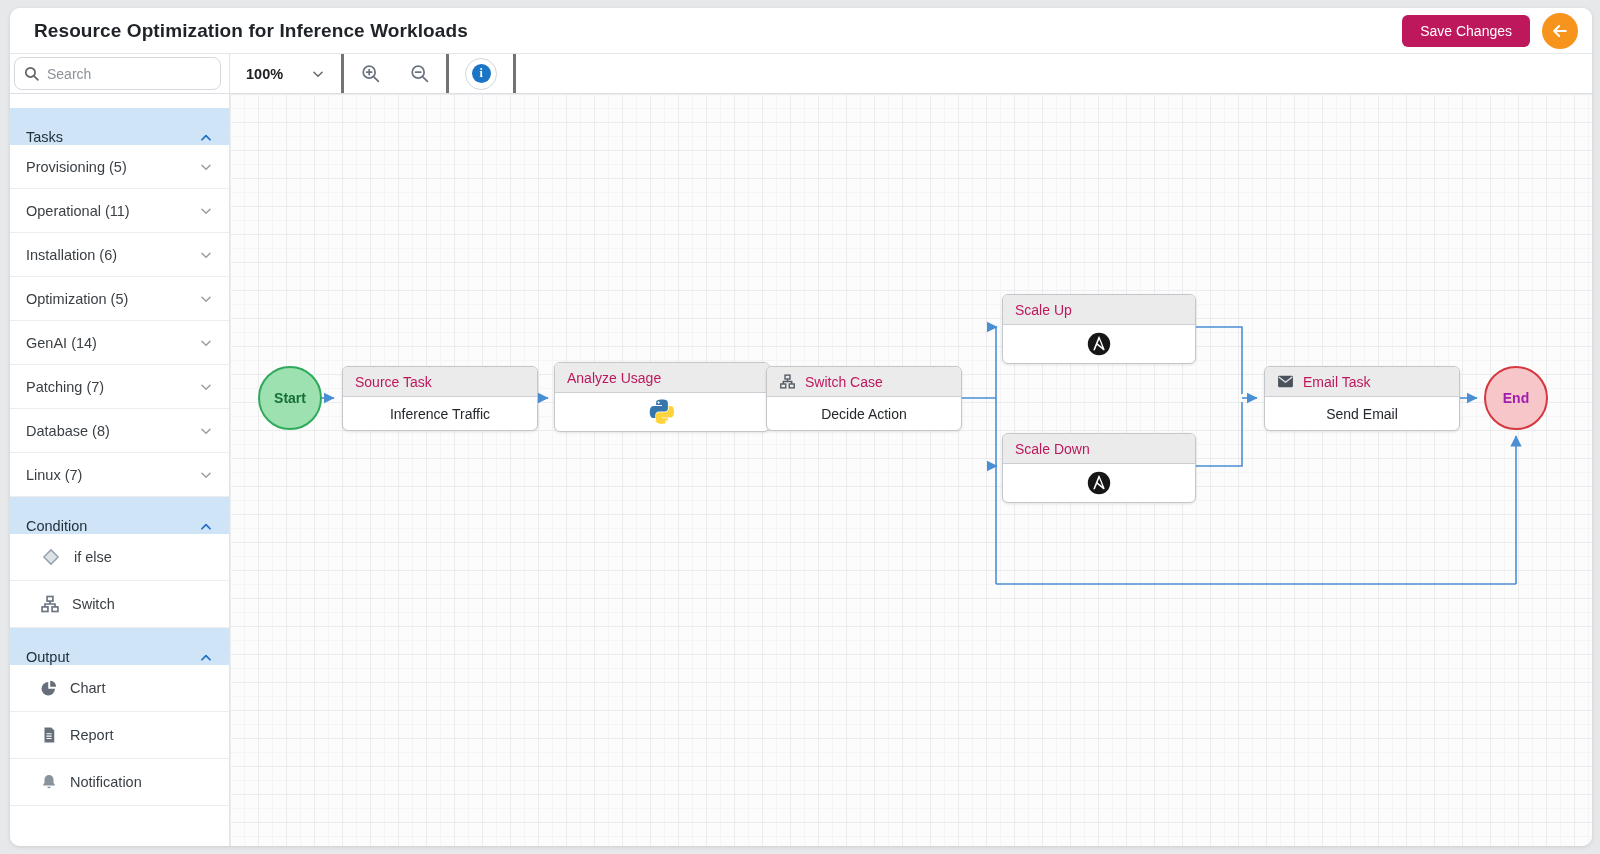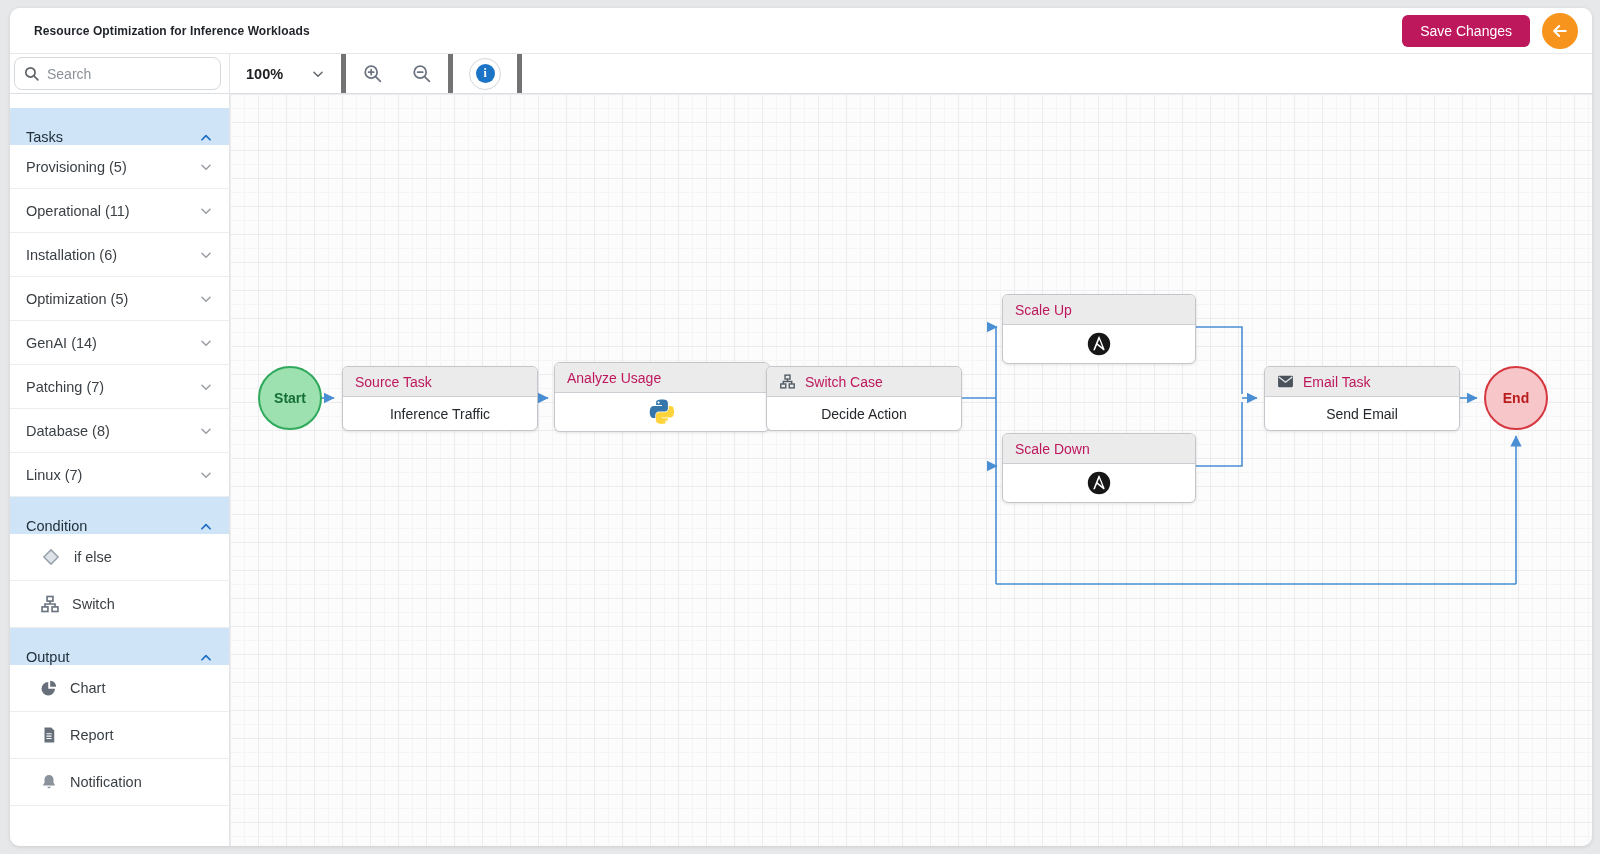--- a/index.html
+++ b/index.html
@@ -6,42 +6,42 @@
   html,body { width:1600px; height:854px; background:#e7e8ea; font-family:"Liberation Sans", sans-serif; overflow:hidden; }
 
   .card { position:absolute; left:10px; top:8px; width:1582px; height:838px;
           background:#fff; border-radius:10px; overflow:hidden;
           box-shadow:0 1px 4px rgba(0,0,0,.12); }
 
   
   .titlebar { position:absolute; left:0; top:0; width:100%; height:46px;
               border-bottom:1px solid #e5e7ea; display:flex; align-items:center;
               padding:0 14px 0 24px; background:#fff; z-index:5; }
-  .titlebar h1 { font-size:12px; font-weight:700; color:#1f2328; letter-spacing:.1px; }
+  .titlebar h1 { font-size:19px; font-weight:700; color:#1f2328; letter-spacing:.1px; }
   .titlebar .spacer { flex:1; }
   .btn-save { background:#be185d; color:#fff; border:none; border-radius:6px;
               height:32px; padding:0 18px; font-size:14px; font-family:inherit;
               cursor:pointer; }
   .btn-back { width:36px; height:36px; border-radius:50%; background:#f7941e;
               border:none; margin-left:12px; display:flex; align-items:center;
               justify-content:center; cursor:pointer; }
 
   
   .toolbar { position:absolute; left:0; top:46px; width:100%; height:40px;
              border-bottom:1px solid #dcdfe3; display:flex; align-items:stretch;
              background:#fff; z-index:4; }
   .tb-left { width:220px; border-right:1px solid #e2e4e7; display:flex;
              align-items:center; padding:0 8px 0 4px; }
   .search-wrap { position:relative; width:100%; }
   .search-wrap svg { position:absolute; left:9px; top:8px; }
   .search-input { width:100%; height:33px; border:1px solid #d5d9de; border-radius:8px;
                   padding:0 8px 0 32px; font-size:14px; font-family:inherit; color:#3c4043;
                   outline:none; background:#fff; }
   .search-input::placeholder { color:#8b9198; }
-  .tb-group { display:flex; align-items:center; padding:0 16px; border-right:5px solid #737373; gap:28px; }
+  .tb-group { display:flex; align-items:center; padding:0 16px; border-right:3px solid #737373; gap:28px; }
   .zoom-value { font-size:14.5px; color:#202124; font-weight:600; }
   .tb-icon { display:flex; align-items:center; cursor:pointer; }
   .info-btn { width:32px; height:32px; border-radius:50%; border:1px solid #d3d7db;
               background:#fff; display:flex; align-items:center; justify-content:center; cursor:pointer; }
   .info-dot { width:19px; height:19px; border-radius:50%; background:#1b74c5; color:#fff;
               font-size:12px; font-weight:700; display:flex; align-items:center;
               justify-content:center; font-family:"Liberation Serif", serif; }
 
   
   .sidebar { position:absolute; left:0; top:86px; width:220px; height:752px;
@@ -74,21 +74,21 @@
                    border-radius:5px 5px 0 0; display:flex; align-items:center;
                    padding:0 12px; gap:9px; font-size:14px; color:#be185d; }
   .flow-node .bd { height:33px; display:flex; align-items:center; justify-content:center;
                    font-size:14px; color:#24282c; border-radius:0 0 5px 5px; }
   .flow-node .bd.tall { height:38px; }
 
   .terminal { position:absolute; width:64px; height:64px; border-radius:50%;
               display:flex; align-items:center; justify-content:center;
               font-size:14px; font-weight:700; cursor:pointer; }
   .terminal.start { background:#9de1b0; border:2px solid #2fa95b; color:#176f38; }
-  .terminal.end   { background:#f6c6c9; border:2px solid #d6373f; color:#b91c1c; }
+  .terminal.end   { background:#f6c6c9; border:2px solid #d6373f; color:#a21caf; }
 </style>
 </head>
 <body>
 
 <div class="card">
 
   <div class="titlebar">
     <h1>Resource Optimization for Inference Workloads</h1>
     <div class="spacer"></div>
     <button class="btn-save">Save Changes</button>

